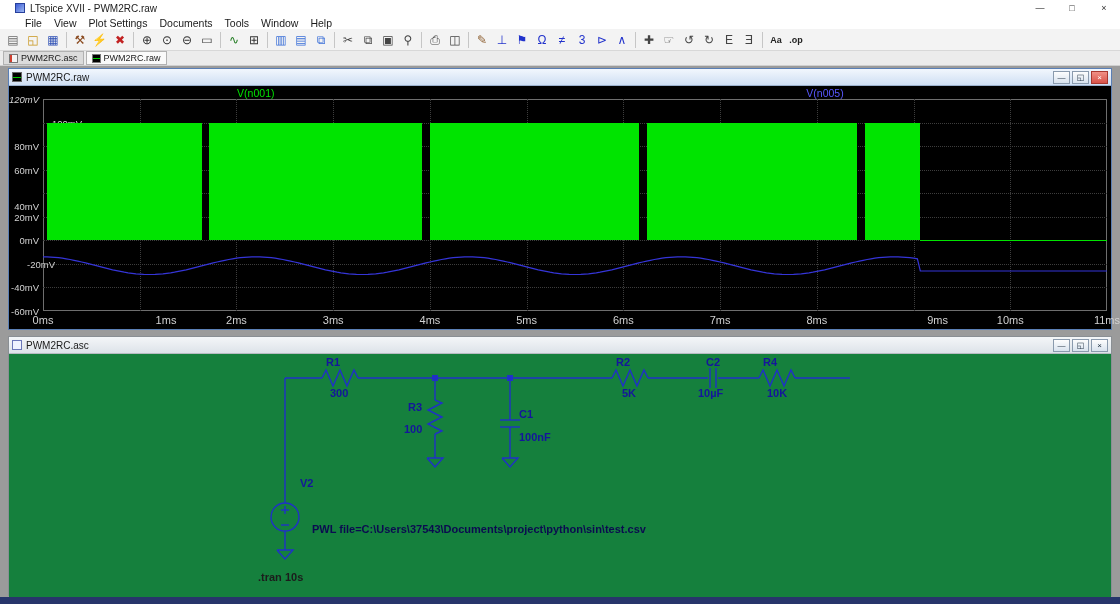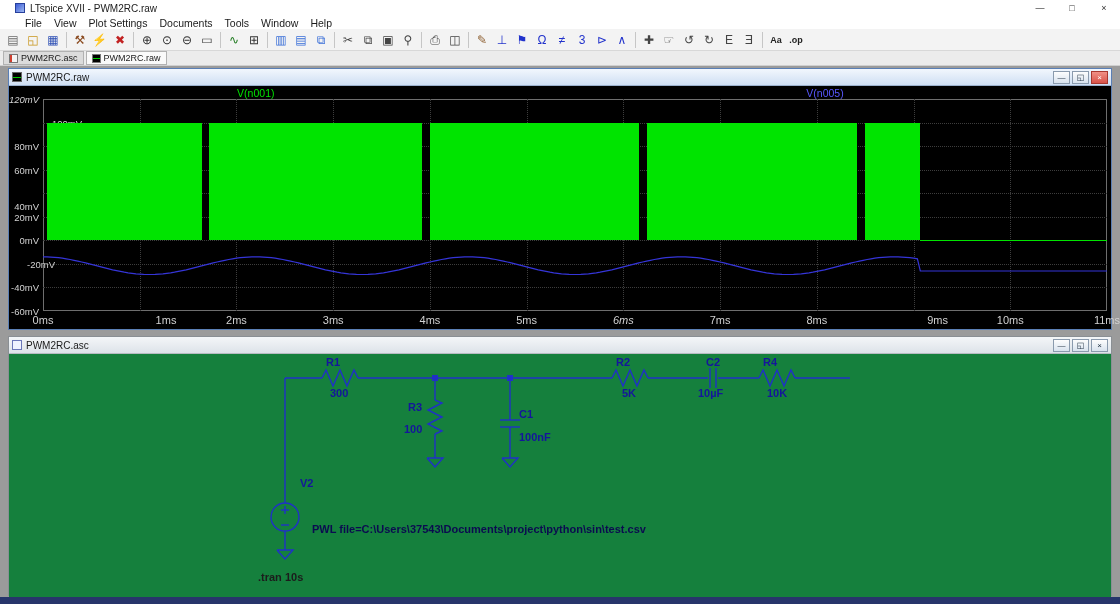--- a/index.html
+++ b/index.html
@@ -193,21 +193,21 @@
       <div class="ytick" style="left: 0px; top: 149.333px;">0mV</div>
       <div class="ytick" style="left: 16px; top: 172.889px;">-20mV</div>
       <div class="ytick" style="left: 0px; top: 196.444px;">-40mV</div>
       <div class="ytick" style="left: 0px; top: 220px;">-60mV</div>
       <div class="xtick" style="left: 34px; top: 228px;">0ms</div>
       <div class="xtick" style="left: 147px; top: 228px; margin-left: 10px;">1ms</div>
       <div class="xtick" style="left: 227.455px; top: 228px;">2ms</div>
       <div class="xtick" style="left: 324.182px; top: 228px;">3ms</div>
       <div class="xtick" style="left: 420.909px; top: 228px;">4ms</div>
       <div class="xtick" style="left: 517.636px; top: 228px;">5ms</div>
-      <div class="xtick" style="left: 614.364px; top: 228px; font-style: italic;">6ms</div>
+      <div class="xtick" style="left: 614.364px; top: 228px;">6ms</div>
       <div class="xtick" style="left: 711.091px; top: 228px;">7ms</div>
       <div class="xtick" style="left: 807.818px; top: 228px;">8ms</div>
       <div class="xtick" style="left: 904.545px; top: 228px; padding-left: 48px;">9ms</div>
       <div class="xtick" style="left: 1001.27px; top: 228px;">10ms</div>
       <div class="xtick" style="left: 1098px; top: 228px;">11ms</div>
       <div class="legend-label" style="left: 246.8px; color: rgb(0, 228, 0);">V(n001)</div>
       <div class="legend-label" style="left: 816px; color: rgb(88, 88, 255);">V(n005)</div>
       <div class="pwm-block" style="left: 37.8691px; top: 36.5556px; width: 154.764px; height: 117.778px; background: rgb(0, 228, 0);"></div>
       <div class="pwm-block" style="left: 200.371px; top: 36.5556px; width: 212.8px; height: 117.778px; background: rgb(0, 228, 0);"></div>
       <div class="pwm-block" style="left: 420.909px; top: 36.5556px; width: 208.931px; height: 117.778px; background: rgb(0, 228, 0);"></div>

